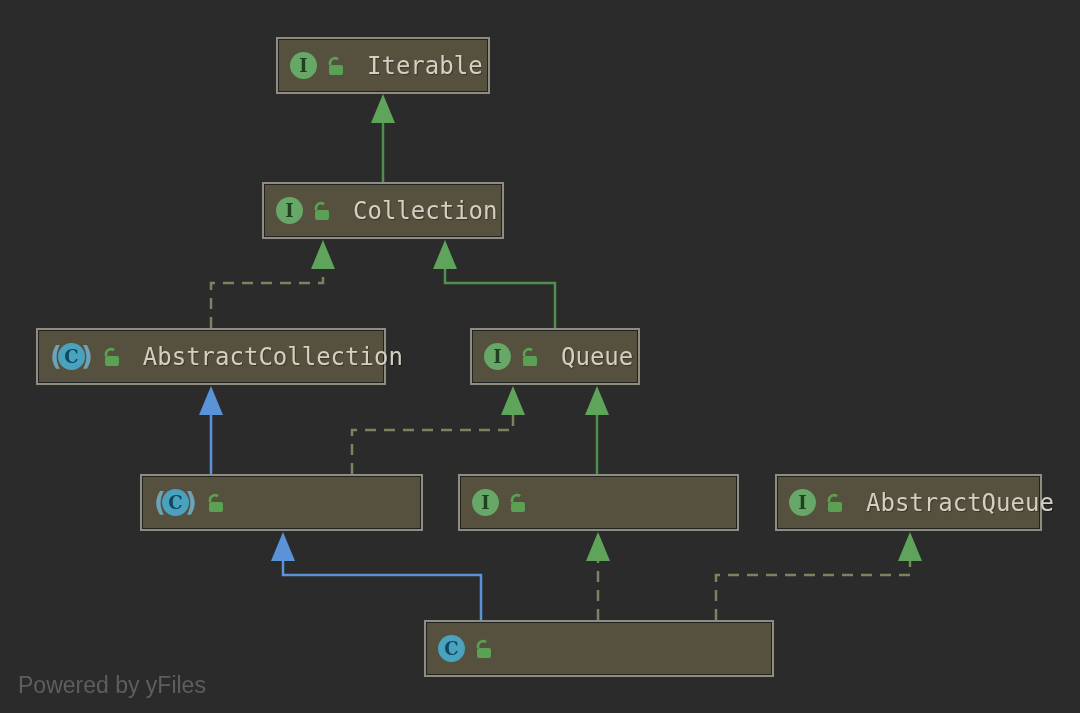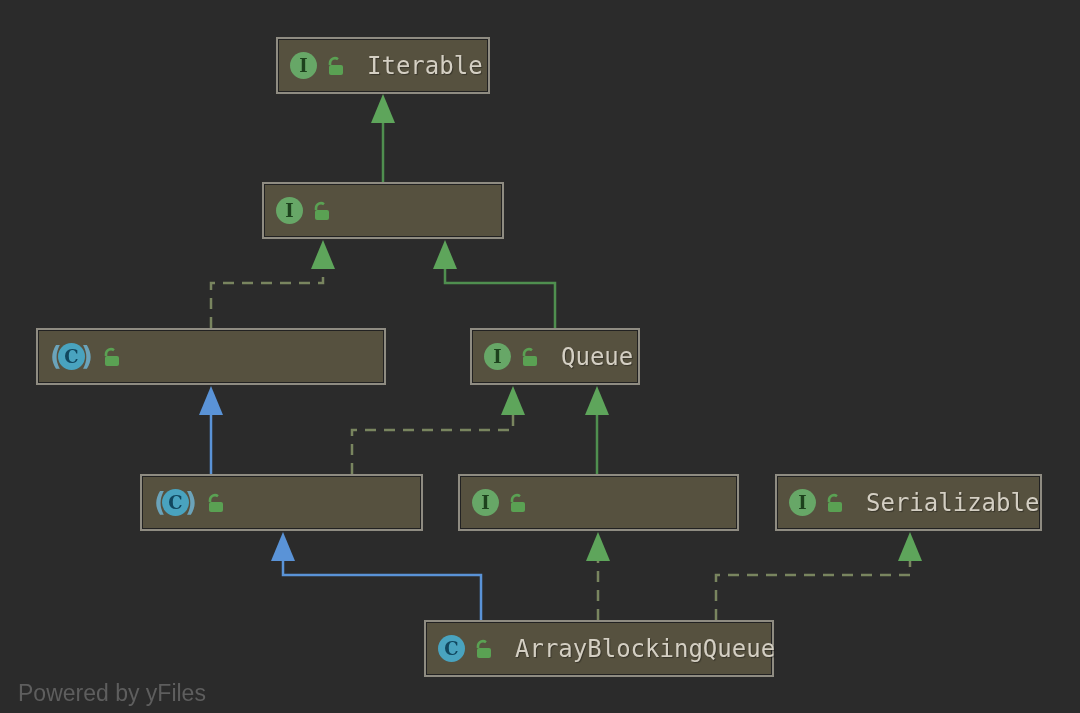--- a/index.html
+++ b/index.html
@@ -97,21 +97,20 @@
   #node-serializable        { left: 775px; top: 474px; width: 267px; }
   #node-array-blocking-queue{ left: 424px; top: 620px; width: 350px; }
 
   .powered {
     position: absolute;
     left: 18px;
     top: 672px;
     font-family: "Liberation Sans", sans-serif;
     font-size: 23px;
     color: var(--powered-text);
-    margin-top: 8px;
   }
 </style>
 </head>
 <body>
 
 <svg id="edge-layer">
 
   <g>
     <path class="edge-solid-green" d="M 383 182 L 383 120"></path>
     <polygon class="arrow-green" points="383,94 371,123 395,123"></polygon>
@@ -166,32 +165,34 @@
   </svg>
   <span class="label">Iterable</span>
 </div>
 
 <div class="node" id="node-collection">
   <span class="type-icon iface">I</span>
   <svg class="lock-icon" width="20" height="22" viewBox="0 0 20 22">
     <path d="M4 10 L4 8 A5 5 0 0 1 12 4.2" fill="none" stroke="var(--lock-green)" stroke-width="2.6"></path>
     <rect x="3" y="10" width="14" height="10" rx="2" fill="var(--lock-green)"></rect>
   </svg>
+  <span class="label">Collection</span>
 </div>
 
 <div class="node" id="node-abstract-collection">
   <span class="abstract-wrap">
     <span class="paren">(</span>
     <span class="type-icon klass">C</span>
     <span class="paren">)</span>
   </span>
   <svg class="lock-icon" width="20" height="22" viewBox="0 0 20 22">
     <path d="M4 10 L4 8 A5 5 0 0 1 12 4.2" fill="none" stroke="var(--lock-green)" stroke-width="2.6"></path>
     <rect x="3" y="10" width="14" height="10" rx="2" fill="var(--lock-green)"></rect>
   </svg>
+  <span class="label">AbstractCollection</span>
 </div>
 
 <div class="node" id="node-queue">
   <span class="type-icon iface">I</span>
   <svg class="lock-icon" width="20" height="22" viewBox="0 0 20 22">
     <path d="M4 10 L4 8 A5 5 0 0 1 12 4.2" fill="none" stroke="var(--lock-green)" stroke-width="2.6"></path>
     <rect x="3" y="10" width="14" height="10" rx="2" fill="var(--lock-green)"></rect>
   </svg>
   <span class="label">Queue</span>
 </div>
@@ -215,25 +216,24 @@
     <rect x="3" y="10" width="14" height="10" rx="2" fill="var(--lock-green)"></rect>
   </svg>
 </div>
 
 <div class="node" id="node-serializable">
   <span class="type-icon iface">I</span>
   <svg class="lock-icon" width="20" height="22" viewBox="0 0 20 22">
     <path d="M4 10 L4 8 A5 5 0 0 1 12 4.2" fill="none" stroke="var(--lock-green)" stroke-width="2.6"></path>
     <rect x="3" y="10" width="14" height="10" rx="2" fill="var(--lock-green)"></rect>
   </svg>
-  <span class="label">Serializable</span>
+  <span class="label">AbstractQueue</span>
 </div>
 
 <div class="node" id="node-array-blocking-queue">
   <span class="type-icon klass">C</span>
   <svg class="lock-icon" width="20" height="22" viewBox="0 0 20 22">
     <path d="M4 10 L4 8 A5 5 0 0 1 12 4.2" fill="none" stroke="var(--lock-green)" stroke-width="2.6"></path>
     <rect x="3" y="10" width="14" height="10" rx="2" fill="var(--lock-green)"></rect>
   </svg>
-  <span class="label">ArrayBlockingQueue</span>
 </div>
 
 <div class="powered">Powered by yFiles</div>
 
 </body></html>

